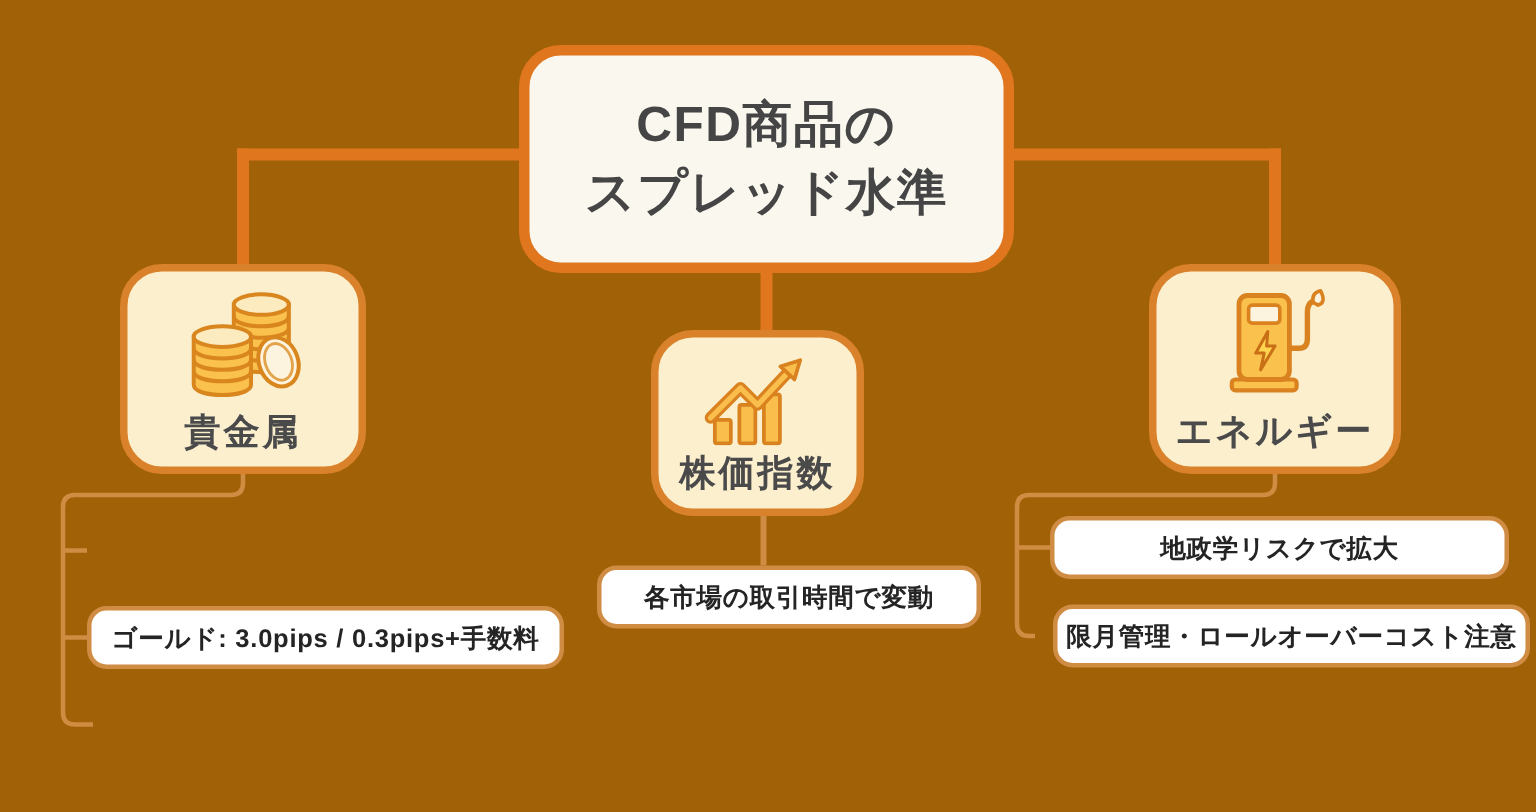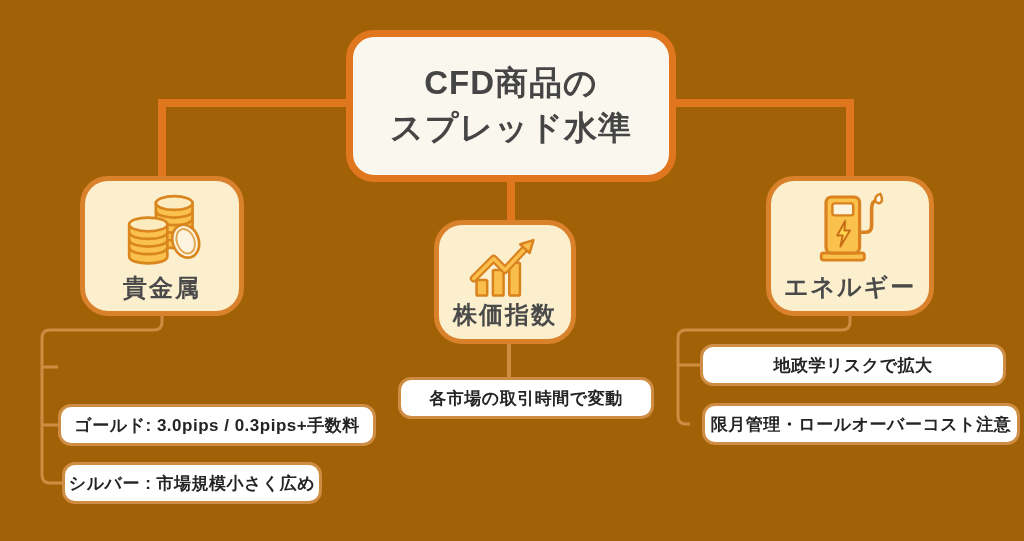--- a/index.html
+++ b/index.html
@@ -114,23 +114,20 @@
         <rect x="28" y="18" width="26" height="15" rx="3" fill="#fdf4df" stroke-width="3"></rect>
         <polygon points="44,40 34,58 41,58 38,72 50,52 43,52" fill="#ffd54f" stroke="#c96f16" stroke-width="2.5"></polygon>
       </g>
     </svg>
     <span class="blabel">エネルギー</span>
   </div>
 
   <div class="sub-box" style="left:58px;top:404px;width:318px;align-items:center;">
     <span>ゴールド: 3.0pips / 0.3pips+手数料</span>
   </div>
-  <div class="sub-box" style="left:62px;top:462px;width:260px;">
-    <span>シルバー : 市場規模小さく広め</span>
-  </div>
 
   <div class="sub-box" style="left:398px;top:377px;width:256px;">
     <span>各市場の取引時間で変動</span>
   </div>
 
   <div class="sub-box" style="left:700px;top:344px;width:306px;">
     <span>地政学リスクで拡大</span>
   </div>
   <div class="sub-box" style="left:690px;top:403px;width:318px;margin-left:12px;">
     <span>限月管理・ロールオーバーコスト注意</span>

